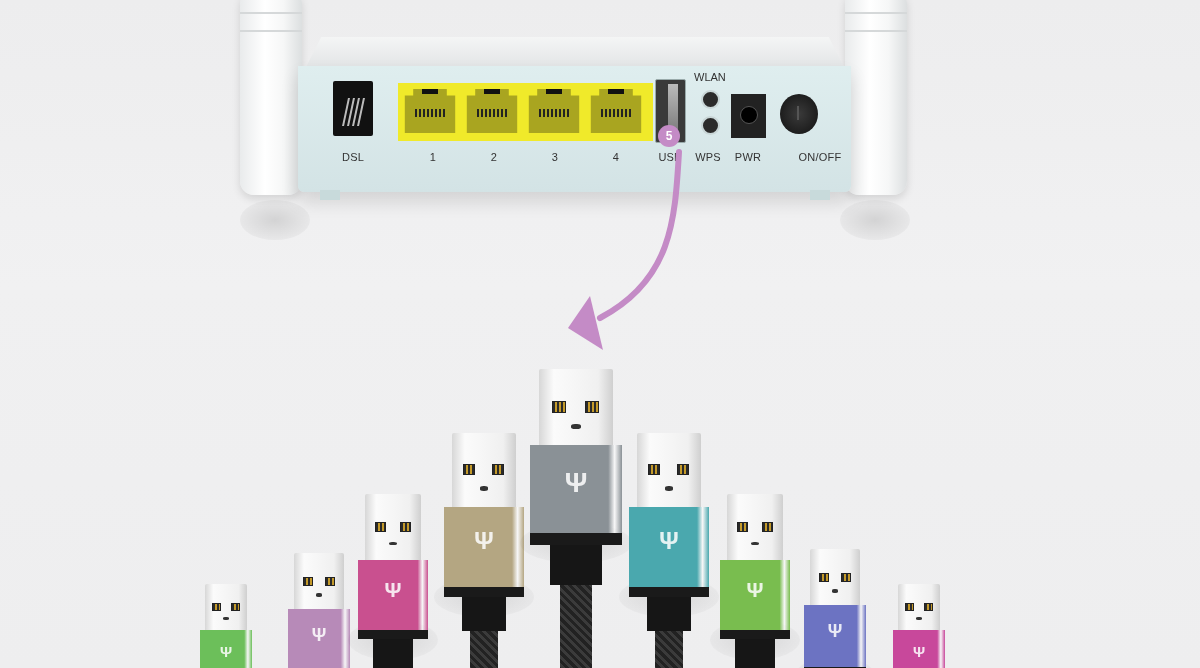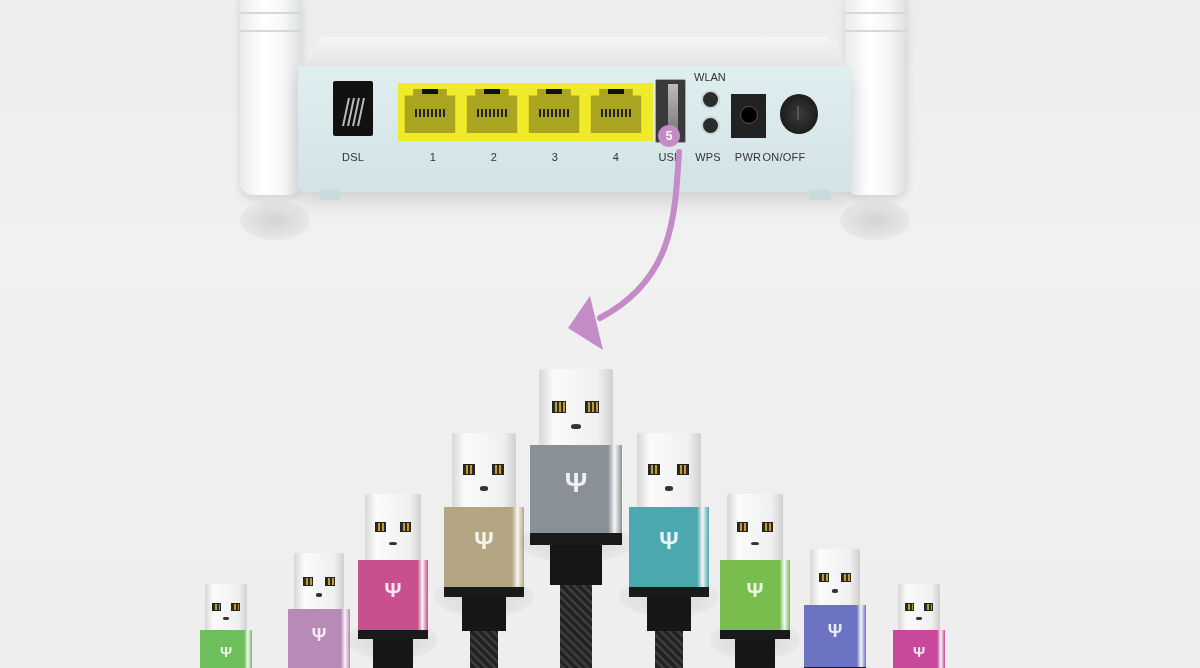--- a/index.html
+++ b/index.html
@@ -101,21 +101,21 @@
   <div class="callout">5</div>
 
   <div class="plabel" style="left:55px">DSL</div>
   <div class="plabel" style="left:135px">1</div>
   <div class="plabel" style="left:196px">2</div>
   <div class="plabel" style="left:257px">3</div>
   <div class="plabel" style="left:318px">4</div>
   <div class="plabel" style="left:372px">USB</div>
   <div class="plabel" style="left:410px">WPS</div>
   <div class="plabel" style="left:450px">PWR</div>
-  <div class="plabel" style="left:486px">ON/OFF</div>
+  <div class="plabel" style="left:522px">ON/OFF</div>
 </div>
 <div class="router-foot" style="left:320px"></div>
 <div class="router-foot" style="left:810px"></div>
 
 <svg class="arrow-svg" width="1200" height="668">
   <path d="M679 152 C 675 220, 672 280, 600 318" stroke="#c48bc6" stroke-width="6" fill="none" stroke-linecap="round"></path>
   <polygon points="568,328 590,296 603,350" fill="#c48bc6"></polygon>
 </svg>
 
 <div id="usb-row">

